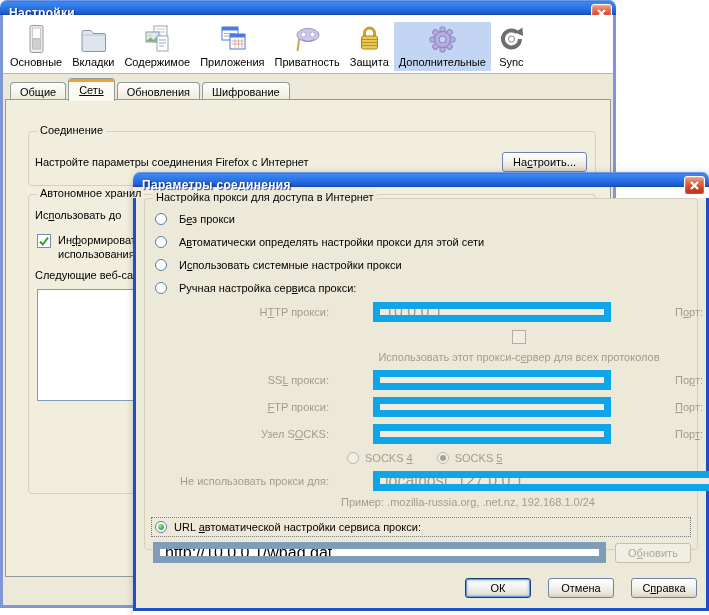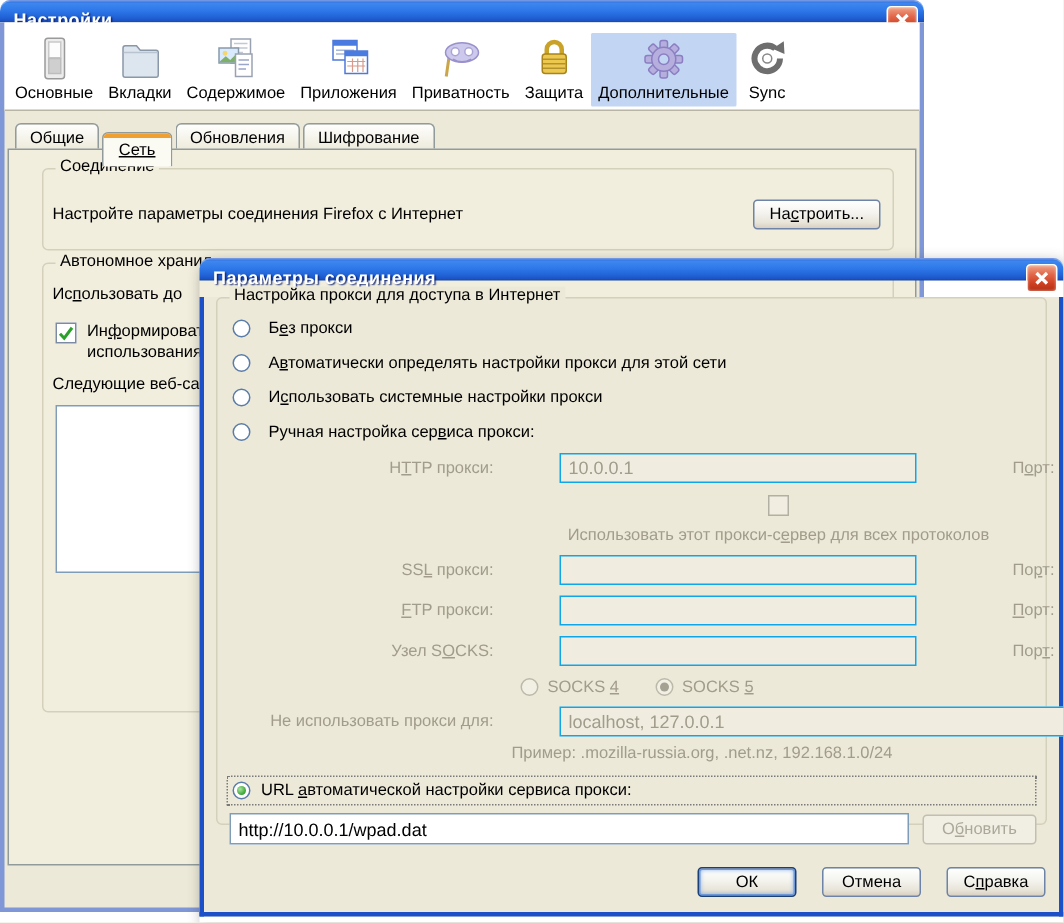--- a/index.html
+++ b/index.html
@@ -46,37 +46,37 @@
   .titem.sel { background:#c2d5f2; }
   .ticon { width:31px; height:30px; display:block; }
 
   .tabstrip { display:flex; align-items:flex-end; padding:4px 0 0 7px; position:relative; height:25px; }
   .tab {
     position:relative; top:2px; margin-right:2px; padding:3px 9px 3px 9px;
     border:1px solid #919b9c; border-bottom:none; border-radius:4px 4px 0 0;
     background:linear-gradient(180deg,#fefefe,#ece9d8); cursor:pointer; z-index:1; white-space:nowrap;
   }
   .tab.active {
-    top:12px; padding:5px 10px 5px 10px; background:#fbfaf3; z-index:3;text-decoration:underline;
+    top:2px; padding:5px 10px 5px 10px; background:#fbfaf3; z-index:3;text-decoration:underline;
   }
   .tab.active::before {
     content:""; position:absolute; top:0; left:0; right:0; height:3px;
     background:#f0a030; border-radius:3px 3px 0 0;
   }
   .tabpanel {
     position:relative; margin:0 2px; border:1px solid #919b9c; background:#f1eedd;
     height:478px; z-index:2; overflow:hidden;
   }
 
   .groupbox { position:relative; border:1px solid #d4d0bb; border-radius:4px; }
   .groupbox > .glabel {
     position:absolute; top:-8px; left:8px; background:#f1eedd; padding:0 3px; white-space:nowrap;
   }
 
-  #grp-connection { margin:12px 14px 0 22px; height:55px; }
+  #grp-connection { margin:31px 14px 0 22px; height:55px; }
   #grp-connection .row { display:flex; align-items:center; justify-content:space-between; padding:20px 8px 0 6px; }
 
   .xp-btn {
     font-family:inherit; font-size:11px; color:#000;
     border:1px solid #6d83a8; border-radius:3px; padding:3px 10px;
     background:linear-gradient(180deg,#ffffff 0%,#f4f3ee 45%,#e8e4d8 80%,#d8d0c2 100%);
     cursor:pointer; white-space:nowrap;
   }
   .xp-btn.default { border-color:#1b3f77; box-shadow:0 0 0 1px #6f98d8 inset, 0 0 3px 1px #8fb4e8 inset; }
   .xp-btn.disabled { color:#aca899; border-color:#c2beb0; background:#f1efe4; box-shadow:none; cursor:default; }
@@ -105,22 +105,22 @@
   }
   .radio.disabled { background:#f2f0e4; border-color:#bcb9aa; }
   .radio .dot { width:6px; height:6px; border-radius:50%;
     background:radial-gradient(circle at 35% 35%, #a9e69e, #2f9e2c 75%); }
   .radio.disabled .dot { background:#a5a293; }
 
   .frow { display:grid; grid-template-columns:174px 238px 48px 66px; column-gap:6px;
           align-items:center; margin:7px 0 0 4px;gap:44px; }
   .flabel { text-align:right; color:#a19c8b; white-space:nowrap; }
   .ftext {
-    height:20px; border:1px solid #0ea5e9; background:#f0ede0; color:#a19c8b;
-    font-family:inherit; font-size:12px; padding:1px 5px; width:100%;
+    height:20px; border:7px solid #0ea5e9; background:#f0ede0; color:#a19c8b;
+    font-family:inherit; font-size:16px; padding:1px 5px; width:100%;
   }
   .ftext.enabled { border-color:#7f9db9; background:#fff; color:#000; }
   .portbox { display:flex; width:66px; height:20px; border:1px solid #aeb4c2; background:#f0ede0; }
   .portbox input {
     width:50px; border:none; background:transparent; color:#a19c8b; text-align:right;
     font-family:inherit; font-size:11px; padding-right:3px;
   }
   .spinner { width:14px; display:flex; flex-direction:column; border-left:1px solid #c6c3b4; }
   .spin { flex:1; display:flex; align-items:center; justify-content:center;
           background:linear-gradient(180deg,#fdfdf8,#dcd8ca); }

